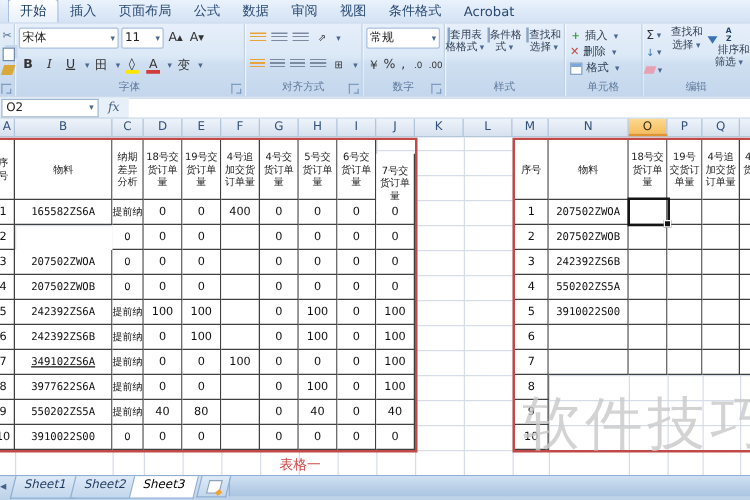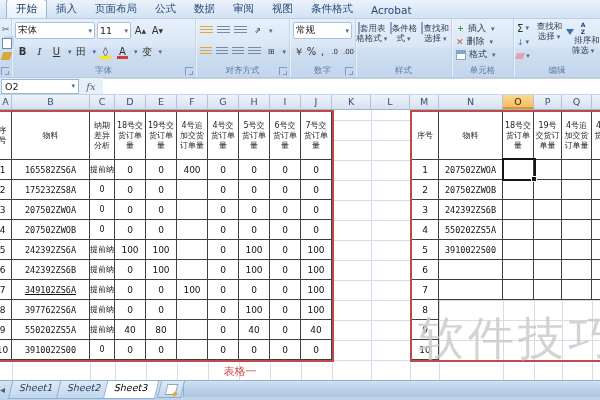--- a/index.html
+++ b/index.html
@@ -309,33 +309,32 @@
     <div id="ltable" class="xtable" style="left: -8px; top: 0px; width: 342px; height: 252px;">
         <div class="tcell b hdrc" style="left: 2px; top: 2px; width: 18px; height: 48px;">序号</div>
         <div class="tcell b hdrc" style="left: 20px; top: 2px; width: 78px; height: 48px;">物料</div>
         <div class="tcell b hdrc" style="left: 98px; top: 2px; width: 25px; height: 48px;">纳期差异分析</div>
         <div class="tcell b hdrc" style="left: 123px; top: 2px; width: 31px; height: 48px;">18号交货订单量</div>
         <div class="tcell b hdrc" style="left: 154px; top: 2px; width: 31px; height: 48px;">19号交货订单量</div>
         <div class="tcell b hdrc" style="left: 185px; top: 2px; width: 31px; height: 48px;">4号追加交货订单量</div>
         <div class="tcell b hdrc" style="left: 216px; top: 2px; width: 31px; height: 48px;">4号交货订单量</div>
         <div class="tcell b hdrc" style="left: 247px; top: 2px; width: 31px; height: 48px;">5号交货订单量</div>
         <div class="tcell b hdrc" style="left: 278px; top: 2px; width: 31px; height: 48px;">6号交货订单量</div>
-        <div class="tcell b hdrc" style="left: 309px; top: 2px; width: 31px; height: 48px;">7号交货订单量</div>
+        <div class="tcell b hdrc" style="left: 309px; top: 13px; width: 31px; height: 48px;">7号交货订单量</div>
         <div class="tcell b num" style="left: 2px; top: 50px; width: 18px; height: 20px;">1</div>
         <div class="tcell b code" style="left: 20px; top: 50px; width: 78px; height: 20px;">165582ZS6A</div>
         <div class="tcell b pre" style="left: 98px; top: 50px; width: 25px; height: 20px;">提前纳</div>
         <div class="tcell b num" style="left: 123px; top: 50px; width: 31px; height: 20px;">0</div>
         <div class="tcell b num" style="left: 154px; top: 50px; width: 31px; height: 20px;">0</div>
         <div class="tcell b num" style="left: 185px; top: 50px; width: 31px; height: 20px;">400</div>
         <div class="tcell b num" style="left: 216px; top: 50px; width: 31px; height: 20px;">0</div>
         <div class="tcell b num" style="left: 247px; top: 50px; width: 31px; height: 20px;">0</div>
         <div class="tcell b num" style="left: 278px; top: 50px; width: 31px; height: 20px;">0</div>
         <div class="tcell b num" style="left: 309px; top: 50px; width: 31px; height: 20px;">0</div>
         <div class="tcell b num" style="left: 2px; top: 70px; width: 18px; height: 20px;">2</div>
-        <div class="tcell b code" style="left: 20px; top: 70px; width: 78px; height: 20px;">175232ZS8A</div>
         <div class="tcell b pre" style="left: 98px; top: 70px; width: 25px; height: 20px;">0</div>
         <div class="tcell b num" style="left: 123px; top: 70px; width: 31px; height: 20px;">0</div>
         <div class="tcell b num" style="left: 154px; top: 70px; width: 31px; height: 20px;">0</div>
         <div class="tcell b num" style="left: 185px; top: 70px; width: 31px; height: 20px;"></div>
         <div class="tcell b num" style="left: 216px; top: 70px; width: 31px; height: 20px;">0</div>
         <div class="tcell b num" style="left: 247px; top: 70px; width: 31px; height: 20px;">0</div>
         <div class="tcell b num" style="left: 278px; top: 70px; width: 31px; height: 20px;">0</div>
         <div class="tcell b num" style="left: 309px; top: 70px; width: 31px; height: 20px;">0</div>
         <div class="tcell b num" style="left: 2px; top: 90px; width: 18px; height: 20px;">3</div>
         <div class="tcell b code" style="left: 20px; top: 90px; width: 78px; height: 20px;">207502ZWOA</div>

